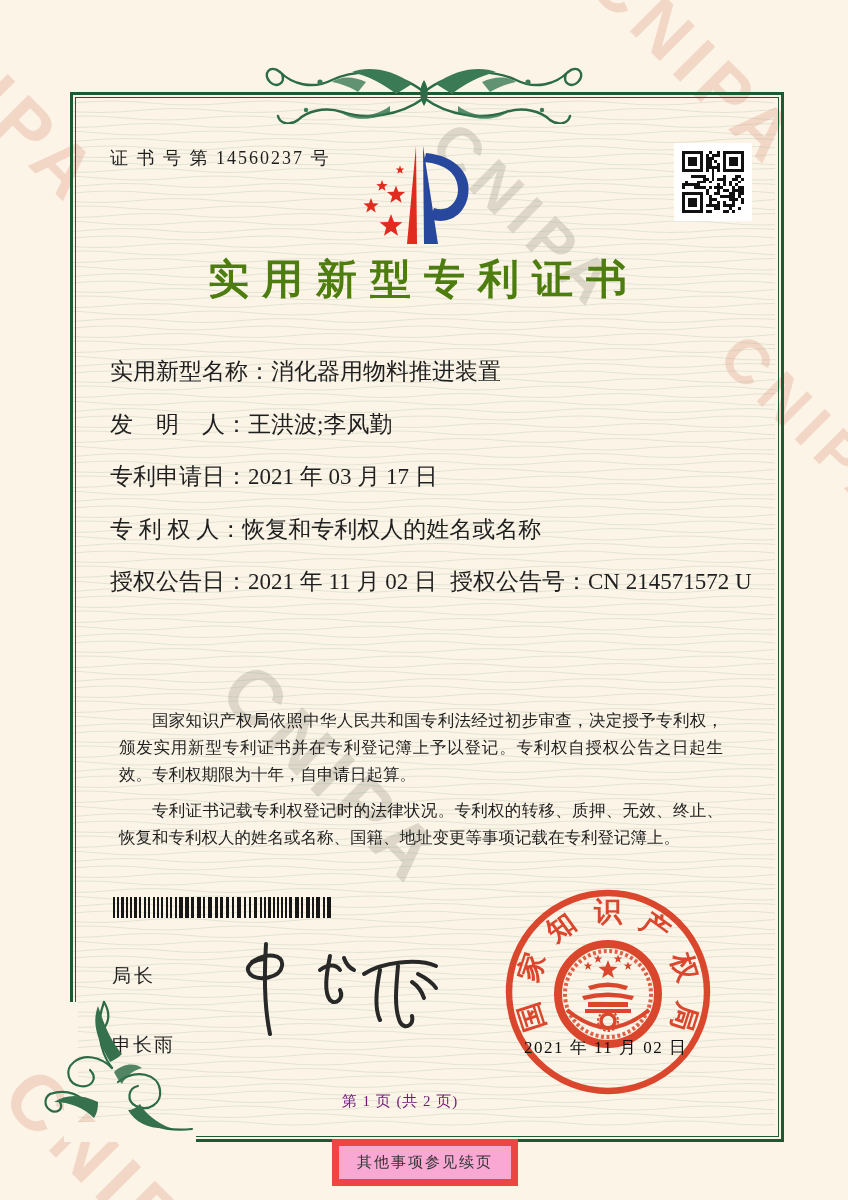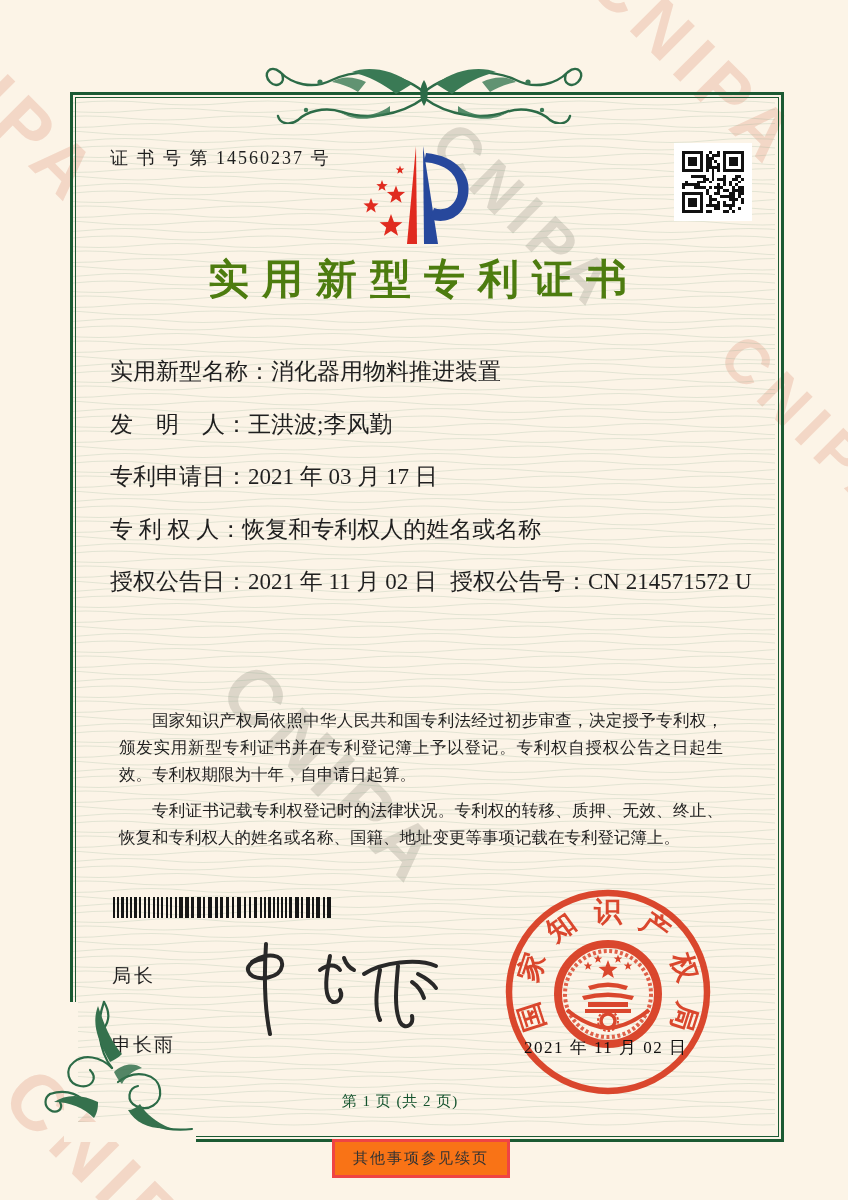--- a/index.html
+++ b/index.html
@@ -31,22 +31,22 @@
   .paras{left:110px;top:698px;width:622px;font-size:16.5px;line-height:27px;text-align:justify}
   .paras p{margin:9px;text-indent:2em}
   .barcode{left:113px;top:897px}
   .officer-title{left:112px;top:963px;font-size:19px;letter-spacing:3px}
   .officer-name{left:112px;top:1032px;font-size:19px;letter-spacing:2px}
   .signature{left:222px;top:940px;z-index:4}
   .seal{left:502px;top:886px;width:212px;height:212px;z-index:4;opacity:.93}
   .seal svg{position:absolute;left:0;top:0}
   .seal-char{position:absolute;left:50%;top:50%;font-size:28px;font-weight:bold;color:#d83a20;line-height:1}
   .seal-date{left:524px;top:1036px;font-size:17px;letter-spacing:1.5px;color:#101010;z-index:5}
-  .page-indicator{left:0;top:1092px;width:800px;text-align:center;font-size:15px;letter-spacing:1px;color:#14532d}
-  .cont-note{left:332px;top:1139px;background:#f97316;border:3px solid #ef4444;padding:7px 18px;font-size:15px;letter-spacing:2px;color:#333}
+  .page-indicator{left:0;top:1092px;width:800px;text-align:center;font-size:15px;letter-spacing:1px;color:#701a75}
+  .cont-note{left:332px;top:1139px;background:#f9a8d4;border:7px solid #ef4444;padding:7px 18px;font-size:15px;letter-spacing:2px;color:#333}
   .corner-cover{position:absolute;background:#fcf4e7;z-index:3}
   .cover-a{left:64px;top:1002px;width:14px;height:140px}
   .cover-b{left:64px;top:1122px;width:132px;height:20px}
   .top-flourish{left:262px;top:60px;z-index:4}
   .corner-flourish{left:40px;top:998px;z-index:4}
 </style>
 </head>
 <body>
 
 <div class="page">

